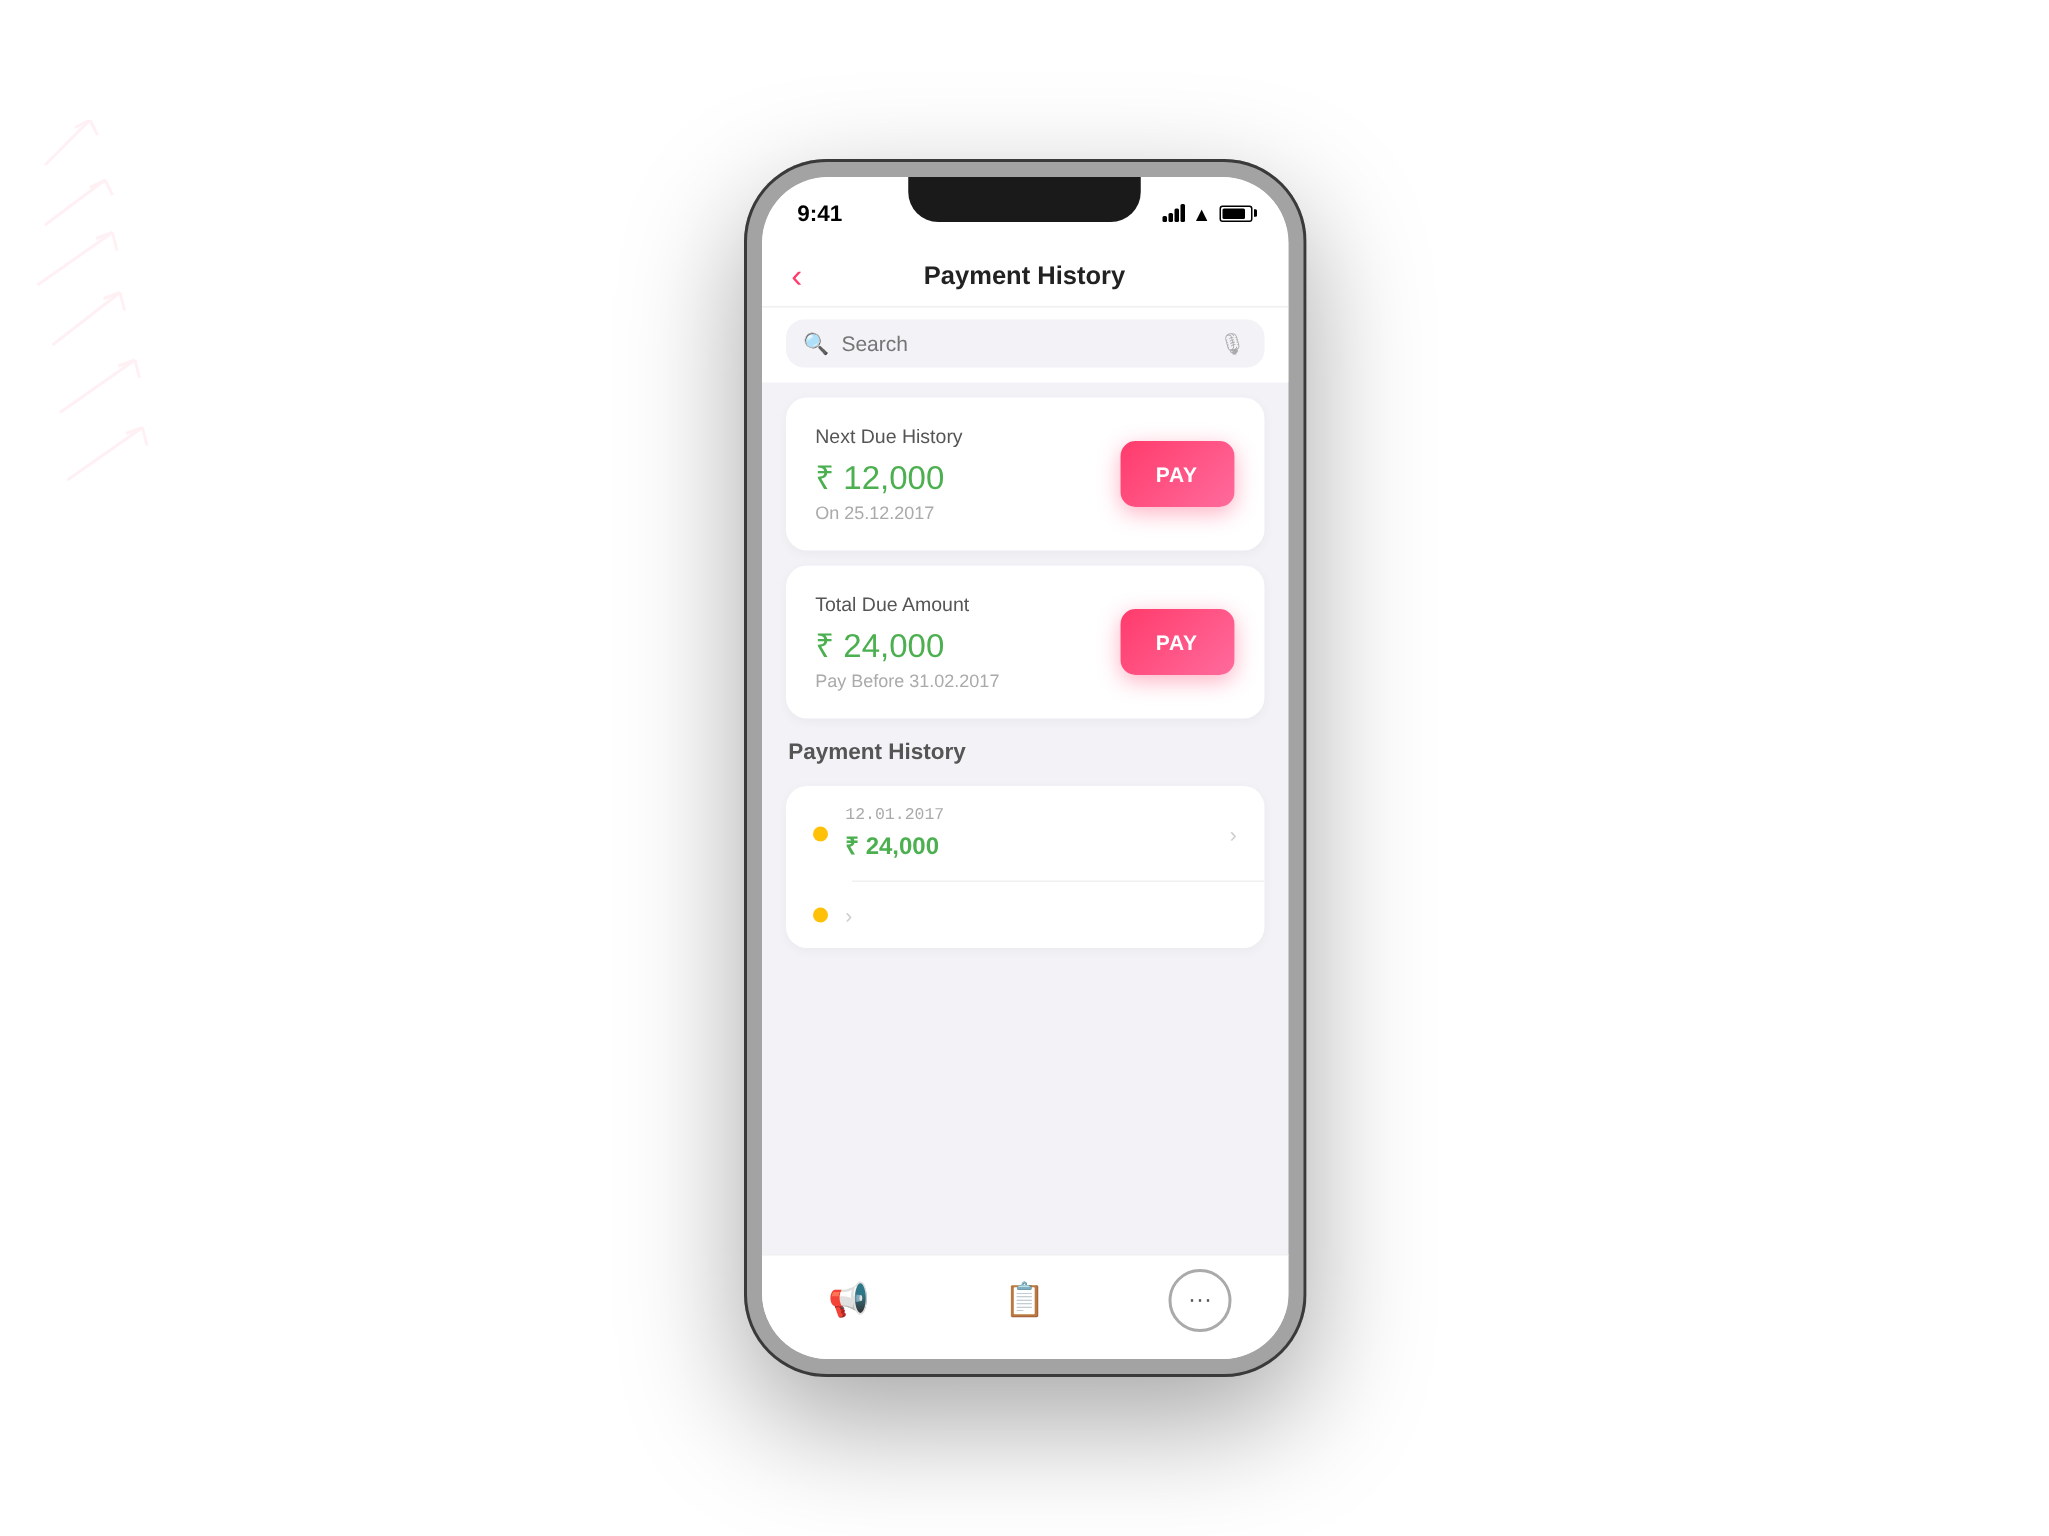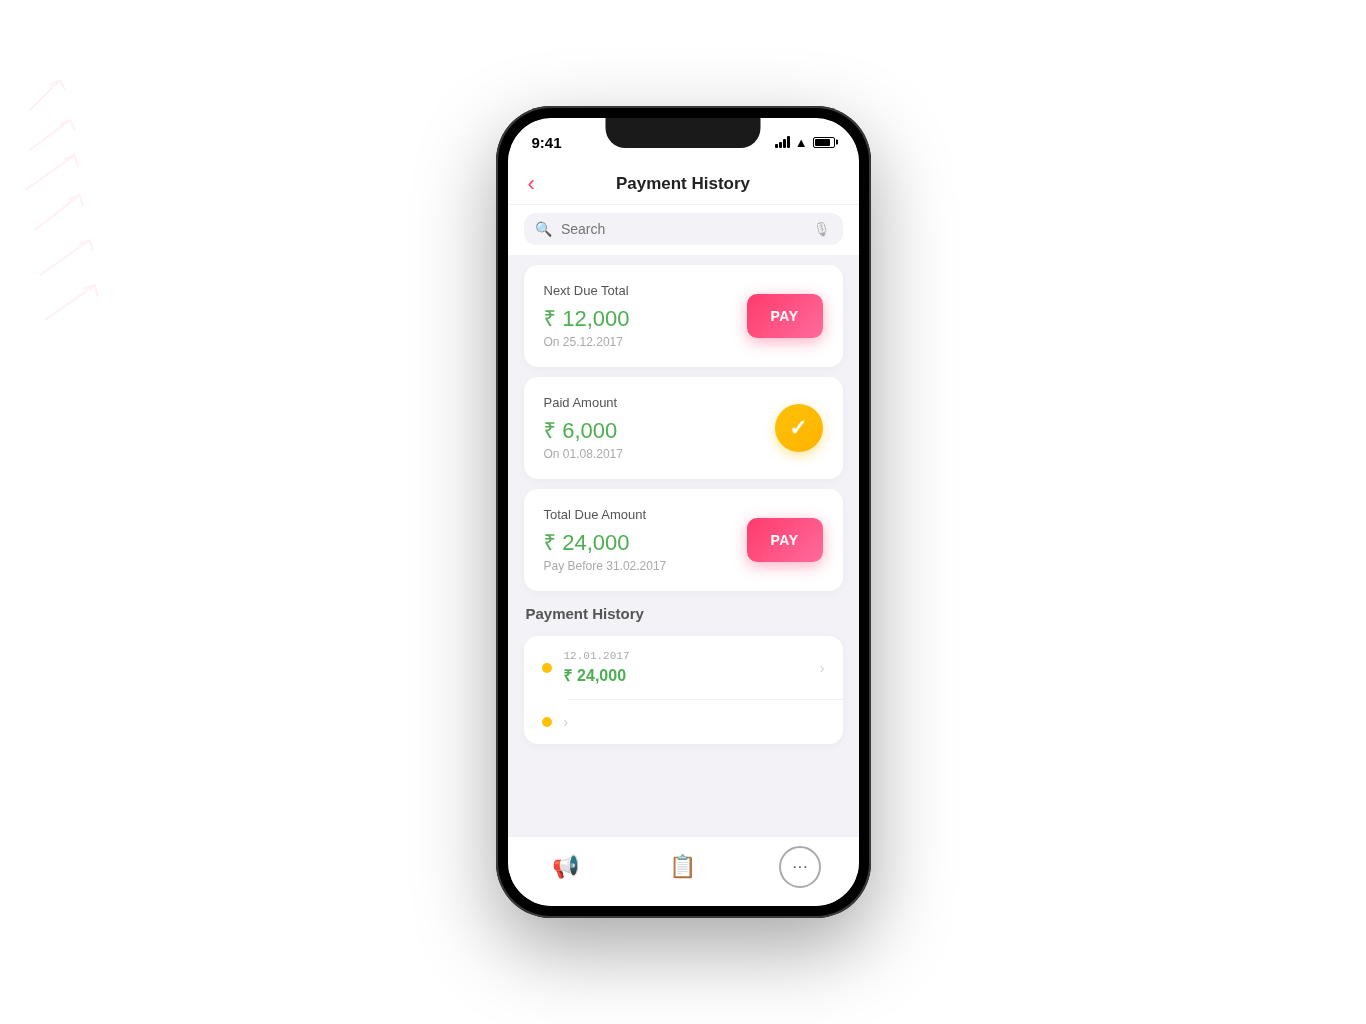--- a/index.html
+++ b/index.html
@@ -29,21 +29,21 @@
     .arrow-group svg {
       display: block;
     }
 
     
     .phone-frame {
       position: relative;
       z-index: 1;
       width: 375px;
       height: 812px;
-      background: #000000;
+      background: #a3a3a3;
       border-radius: 55px;
       box-shadow: 0 30px 80px rgba(0,0,0,0.35), inset 0 0 0 2px #3a3a3a;
       padding: 12px;
       overflow: hidden;
     }
 
     
     .phone-screen {
       width: 100%;
       height: 100%;
@@ -417,37 +417,27 @@
         <span class="search-icon-svg">🔍</span>
         <input class="search-input" type="text" placeholder="Search" style="">
         <span class="mic-icon">🎙</span>
       </div>
     </div>
 
     <div class="scroll-content">
 
       <div class="card">
         <div class="card-left">
-          <div class="card-label">Next Due Total</div>
+          <div class="card-label">Next Due History</div>
           <div class="card-amount">₹ 12,000</div>
           <div class="card-date">On 25.12.2017</div>
         </div>
         <button class="pay-button">PAY</button>
       </div>
 
-      <div class="card">
-        <div class="card-left">
-          <div class="card-label">Paid Amount</div>
-          <div class="card-amount">₹ 6,000</div>
-          <div class="card-date">On 01.08.2017</div>
-        </div>
-        <div class="check-circle">
-          <span class="check-mark">✓</span>
-        </div>
-      </div>
 
       <div class="card">
         <div class="card-left">
           <div class="card-label">Total Due Amount</div>
           <div class="card-amount">₹ 24,000</div>
           <div class="card-date">Pay Before 31.02.2017</div>
         </div>
         <button class="pay-button">PAY</button>
       </div>
 

